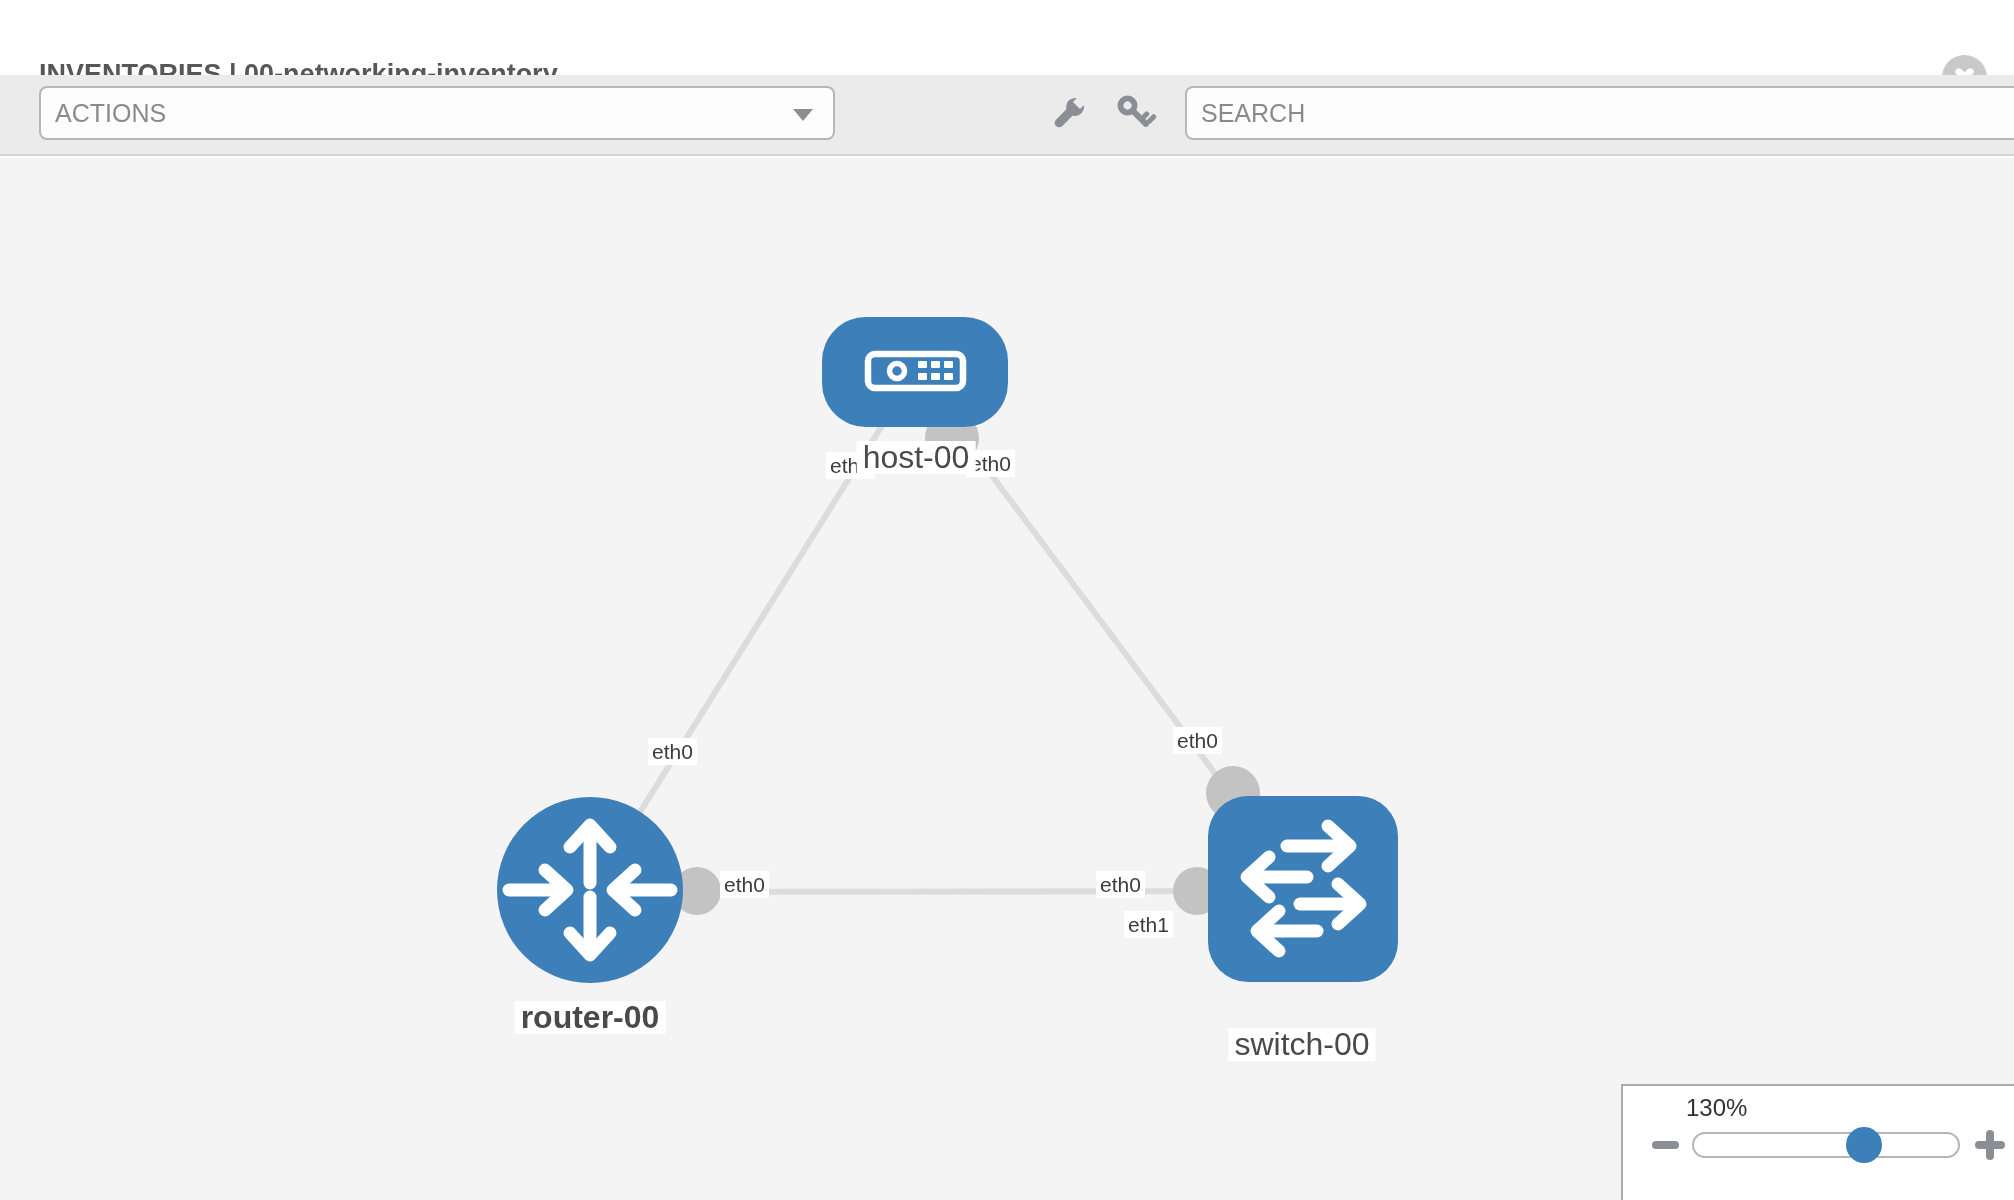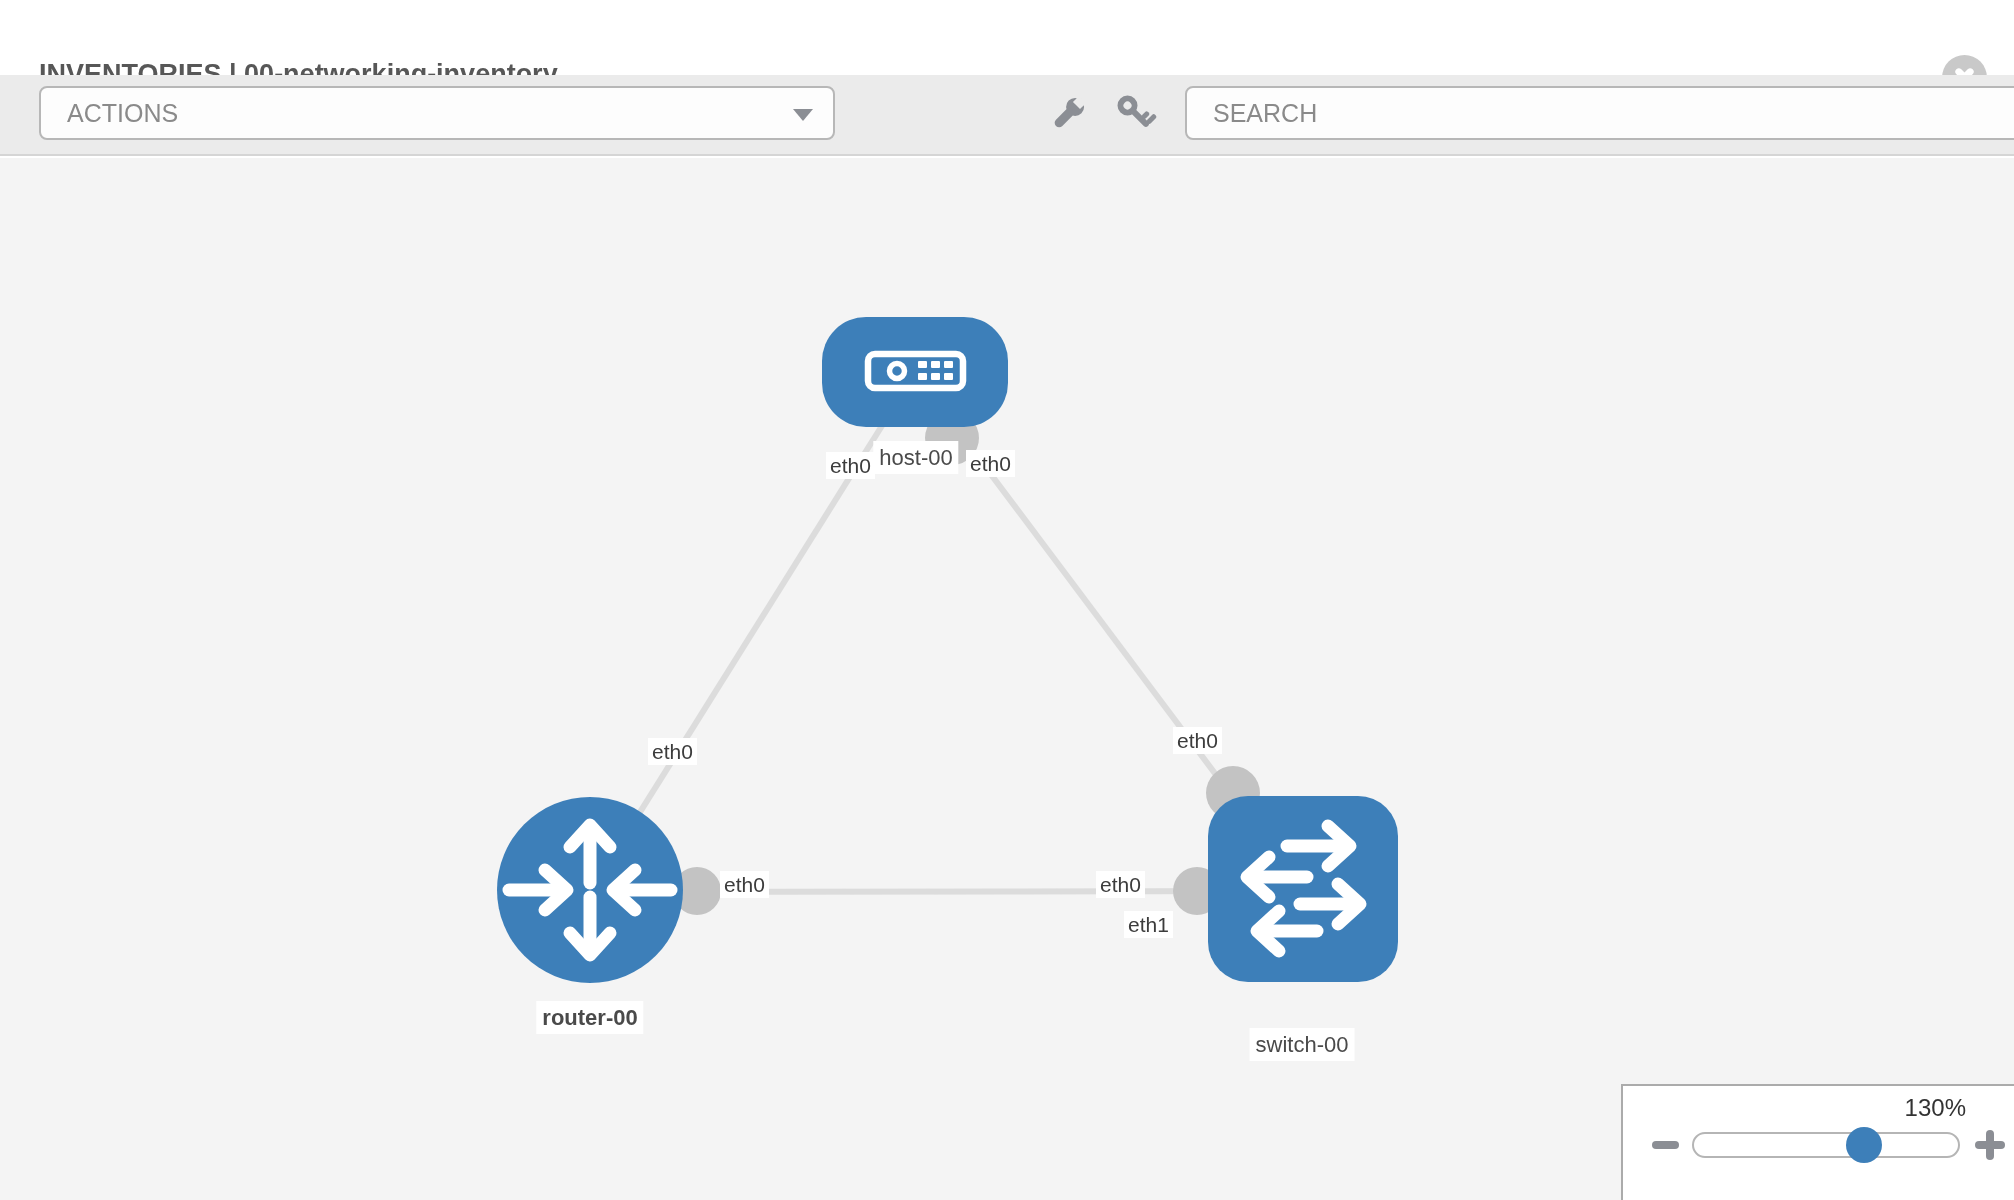--- a/index.html
+++ b/index.html
@@ -10,56 +10,56 @@
   
   .header { position:absolute; left:0; top:0; width:2014px; height:73px; background:#ffffff; border-bottom:2px solid #d5d5d5;margin-top:39px; }
   .page-title { position:absolute; left:39px; top:0; height:71px; line-height:71px; font-size:27px; font-weight:700; color:#575757; }
   .close-btn { position:absolute; left:1942px; top:16px; width:45px; height:45px; border-radius:50%; background:#c9c9c9; cursor:pointer; }
   .close-btn .xbar { position:absolute; left:11px; top:19px; width:23px; height:7px; border-radius:4px; background:#ffffff; }
   .close-btn .xbar.b1 { transform:rotate(45deg); }
   .close-btn .xbar.b2 { transform:rotate(-45deg); }
 
   
   .toolbar { position:absolute; left:0; top:75px; width:2014px; height:81px; background:#ebebeb; border-bottom:2px solid #d5d5d5; }
-  .dropdown { position:absolute; top:11px; height:54px; background:#fdfdfd; border:2px solid #b7b7b7; border-radius:8px; color:#8a8a8a; font-size:25px; line-height:50px; padding-left:26px; cursor:pointer; }
+  .dropdown { position:absolute; top:11px; height:54px; background:#fdfdfd; border:2px solid #b7b7b7; border-radius:8px; color:#8a8a8a; font-size:25px; line-height:50px; padding-left:14px; cursor:pointer; }
   .dropdown .caret { position:absolute; right:20px; top:21px; width:0; height:0; border-left:10px solid transparent; border-right:10px solid transparent; border-top:12px solid #8b8e94; }
   .dd-actions { left:39px; width:796px; }
   .dd-search { left:1185px; width:914px; }
   .tool-icon { position:absolute; top:17px; width:44px; height:44px; cursor:pointer; }
   .tool-wrench { left:1046px; }
   .tool-key { left:1114px; }
 
   
   .canvas { position:absolute; left:0; top:158px; width:2014px; height:1042px; background:#f4f4f4; overflow:hidden; }
   .links-layer { position:absolute; left:0; top:0; z-index:1; }
 
   .node { position:absolute; z-index:2; background:#3d7fb9; cursor:pointer; }
   .node svg { position:absolute; left:0; top:0; }
   .node-host   { left:822px; top:159px; width:186px; height:110px; border-radius:44px; }
   .node-router { left:497px; top:639px; width:186px; height:186px; border-radius:50%; }
   .node-switch { left:1208px; top:638px; width:190px; height:186px; border-radius:40px; }
 
   .iface-label { position:absolute; z-index:3; background:#ffffff; color:#3c3c3c; font-size:21px; line-height:25px; padding:1px 4px; white-space:nowrap; }
-  .node-label  { position:absolute; z-index:3; background:#ffffff; color:#4a4a4a; font-size:22px; line-height:31px; padding:1px 6px; white-space:nowrap; transform:translateX(-50%); }
+  .node-label  { position:absolute; z-index:3; background:#ffffff; color:#4a4a4a; font-size:32px; line-height:31px; padding:1px 6px; white-space:nowrap; transform:translateX(-50%); }
 
   .lbl-eth-hr-host   { left:826px;  top:294px; }
   .lbl-eth-hs-host   { left:966px;  top:292px; }
   .lbl-eth-hr-router { left:648px;  top:580px; }
   .lbl-eth-hs-switch { left:1173px; top:569px; }
   .lbl-eth-rs-router { left:720px;  top:713px; }
   .lbl-eth-rs-under  { left:1096px; top:713px; }
   .lbl-eth-rs-switch { left:1124px; top:713px;margin-top:40px; }
 
   .lbl-host   { left:916px;  top:283px; }
   .lbl-router { left:590px;  top:843px;font-weight:bold; }
   .lbl-switch { left:1302px; top:870px; }
 
   
   .zoom-panel { position:absolute; left:1621px; top:926px; width:420px; height:200px; background:#ffffff; border:2px solid #ababab; z-index:4; }
-  .zoom-level { position:absolute; left:63px; top:8px; width:280px; text-align:right; font-size:24px; color:#333333; }
+  .zoom-level { position:absolute; left:63px; top:8px; width:280px; text-align:left; font-size:24px; color:#333333; }
   .zoom-minus { position:absolute; left:29px; top:55px; width:27px; height:8px; border-radius:4px; background:#8b8e94; cursor:pointer; }
   .zoom-plus  { position:absolute; left:350px; top:42px; width:34px; height:34px; cursor:pointer; }
   .zoom-plus .pb1 { position:absolute; left:2px; top:13px; width:30px; height:8px; border-radius:4px; background:#8b8e94; }
   .zoom-plus .pb2 { position:absolute; left:13px; top:2px; width:8px; height:30px; border-radius:4px; background:#8b8e94; }
   .zoom-track { position:absolute; left:69px; top:46px; width:268px; height:26px; background:#ffffff; border:2px solid #b5b5b5; border-radius:13px; cursor:pointer; }
   .zoom-thumb { position:absolute; left:152px; top:-7px; width:36px; height:36px; border-radius:50%; background:#3d7fb9; cursor:pointer; }
 </style>
 </head>
 <body>
 

